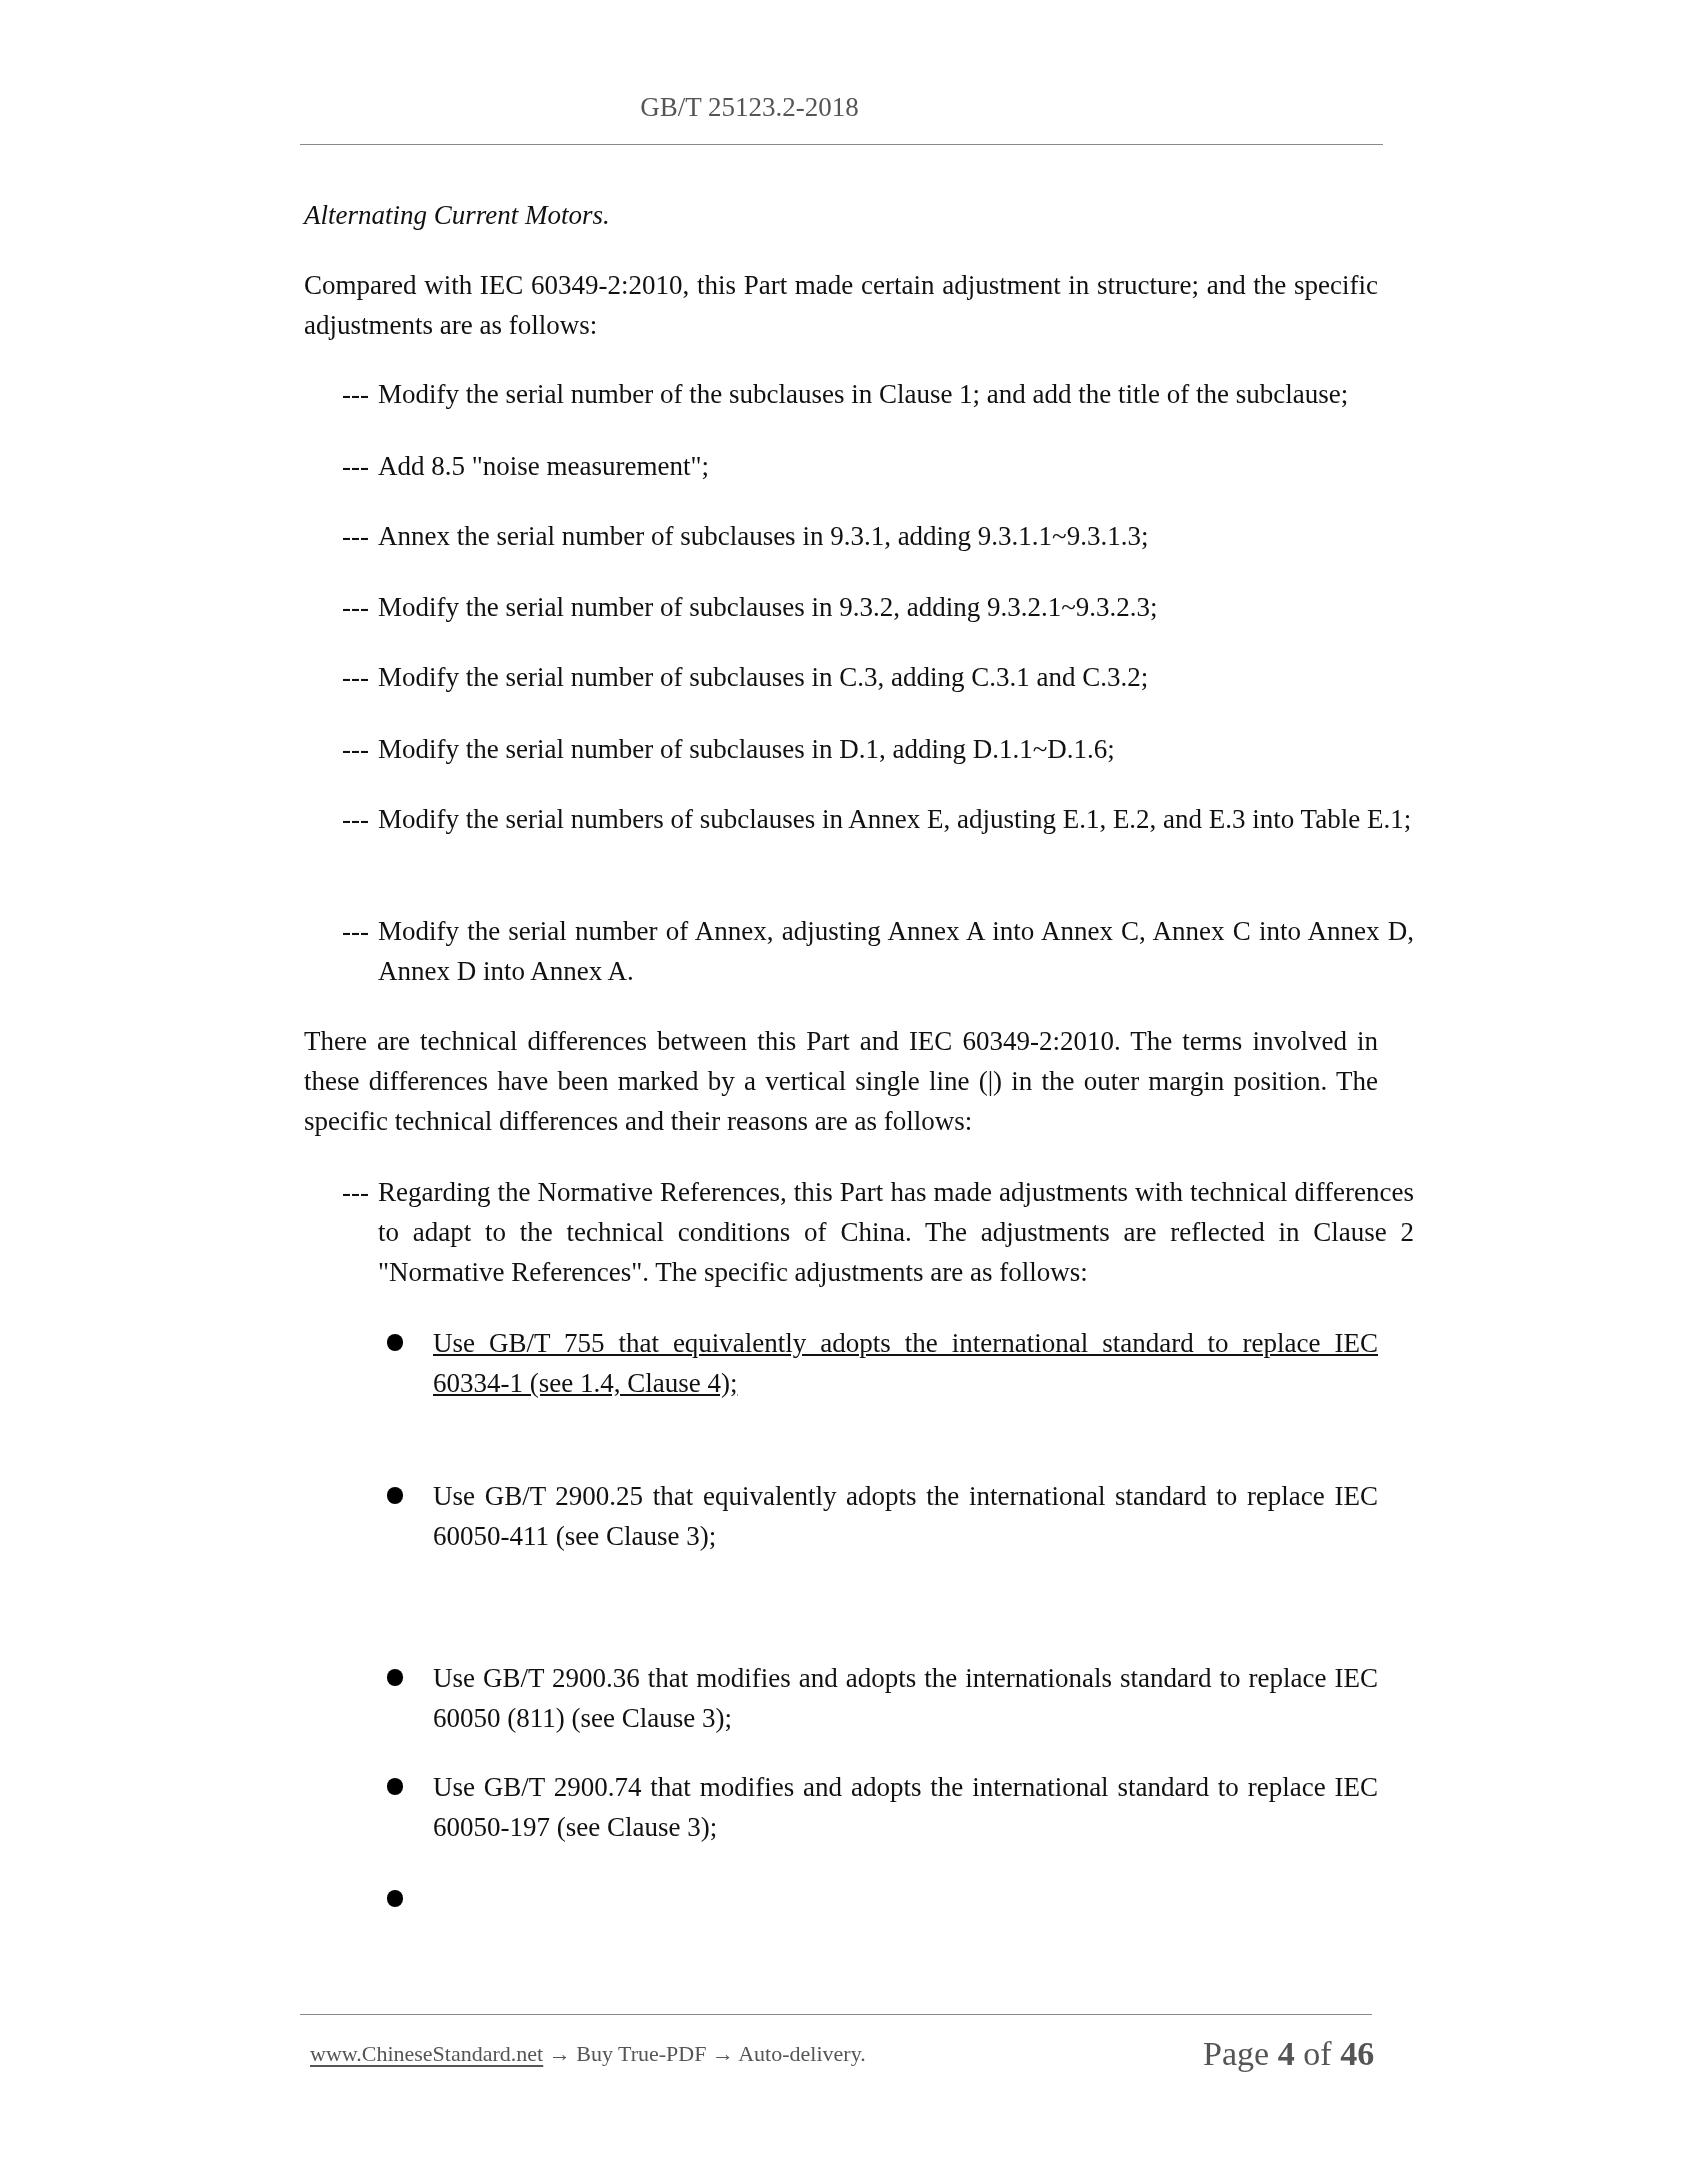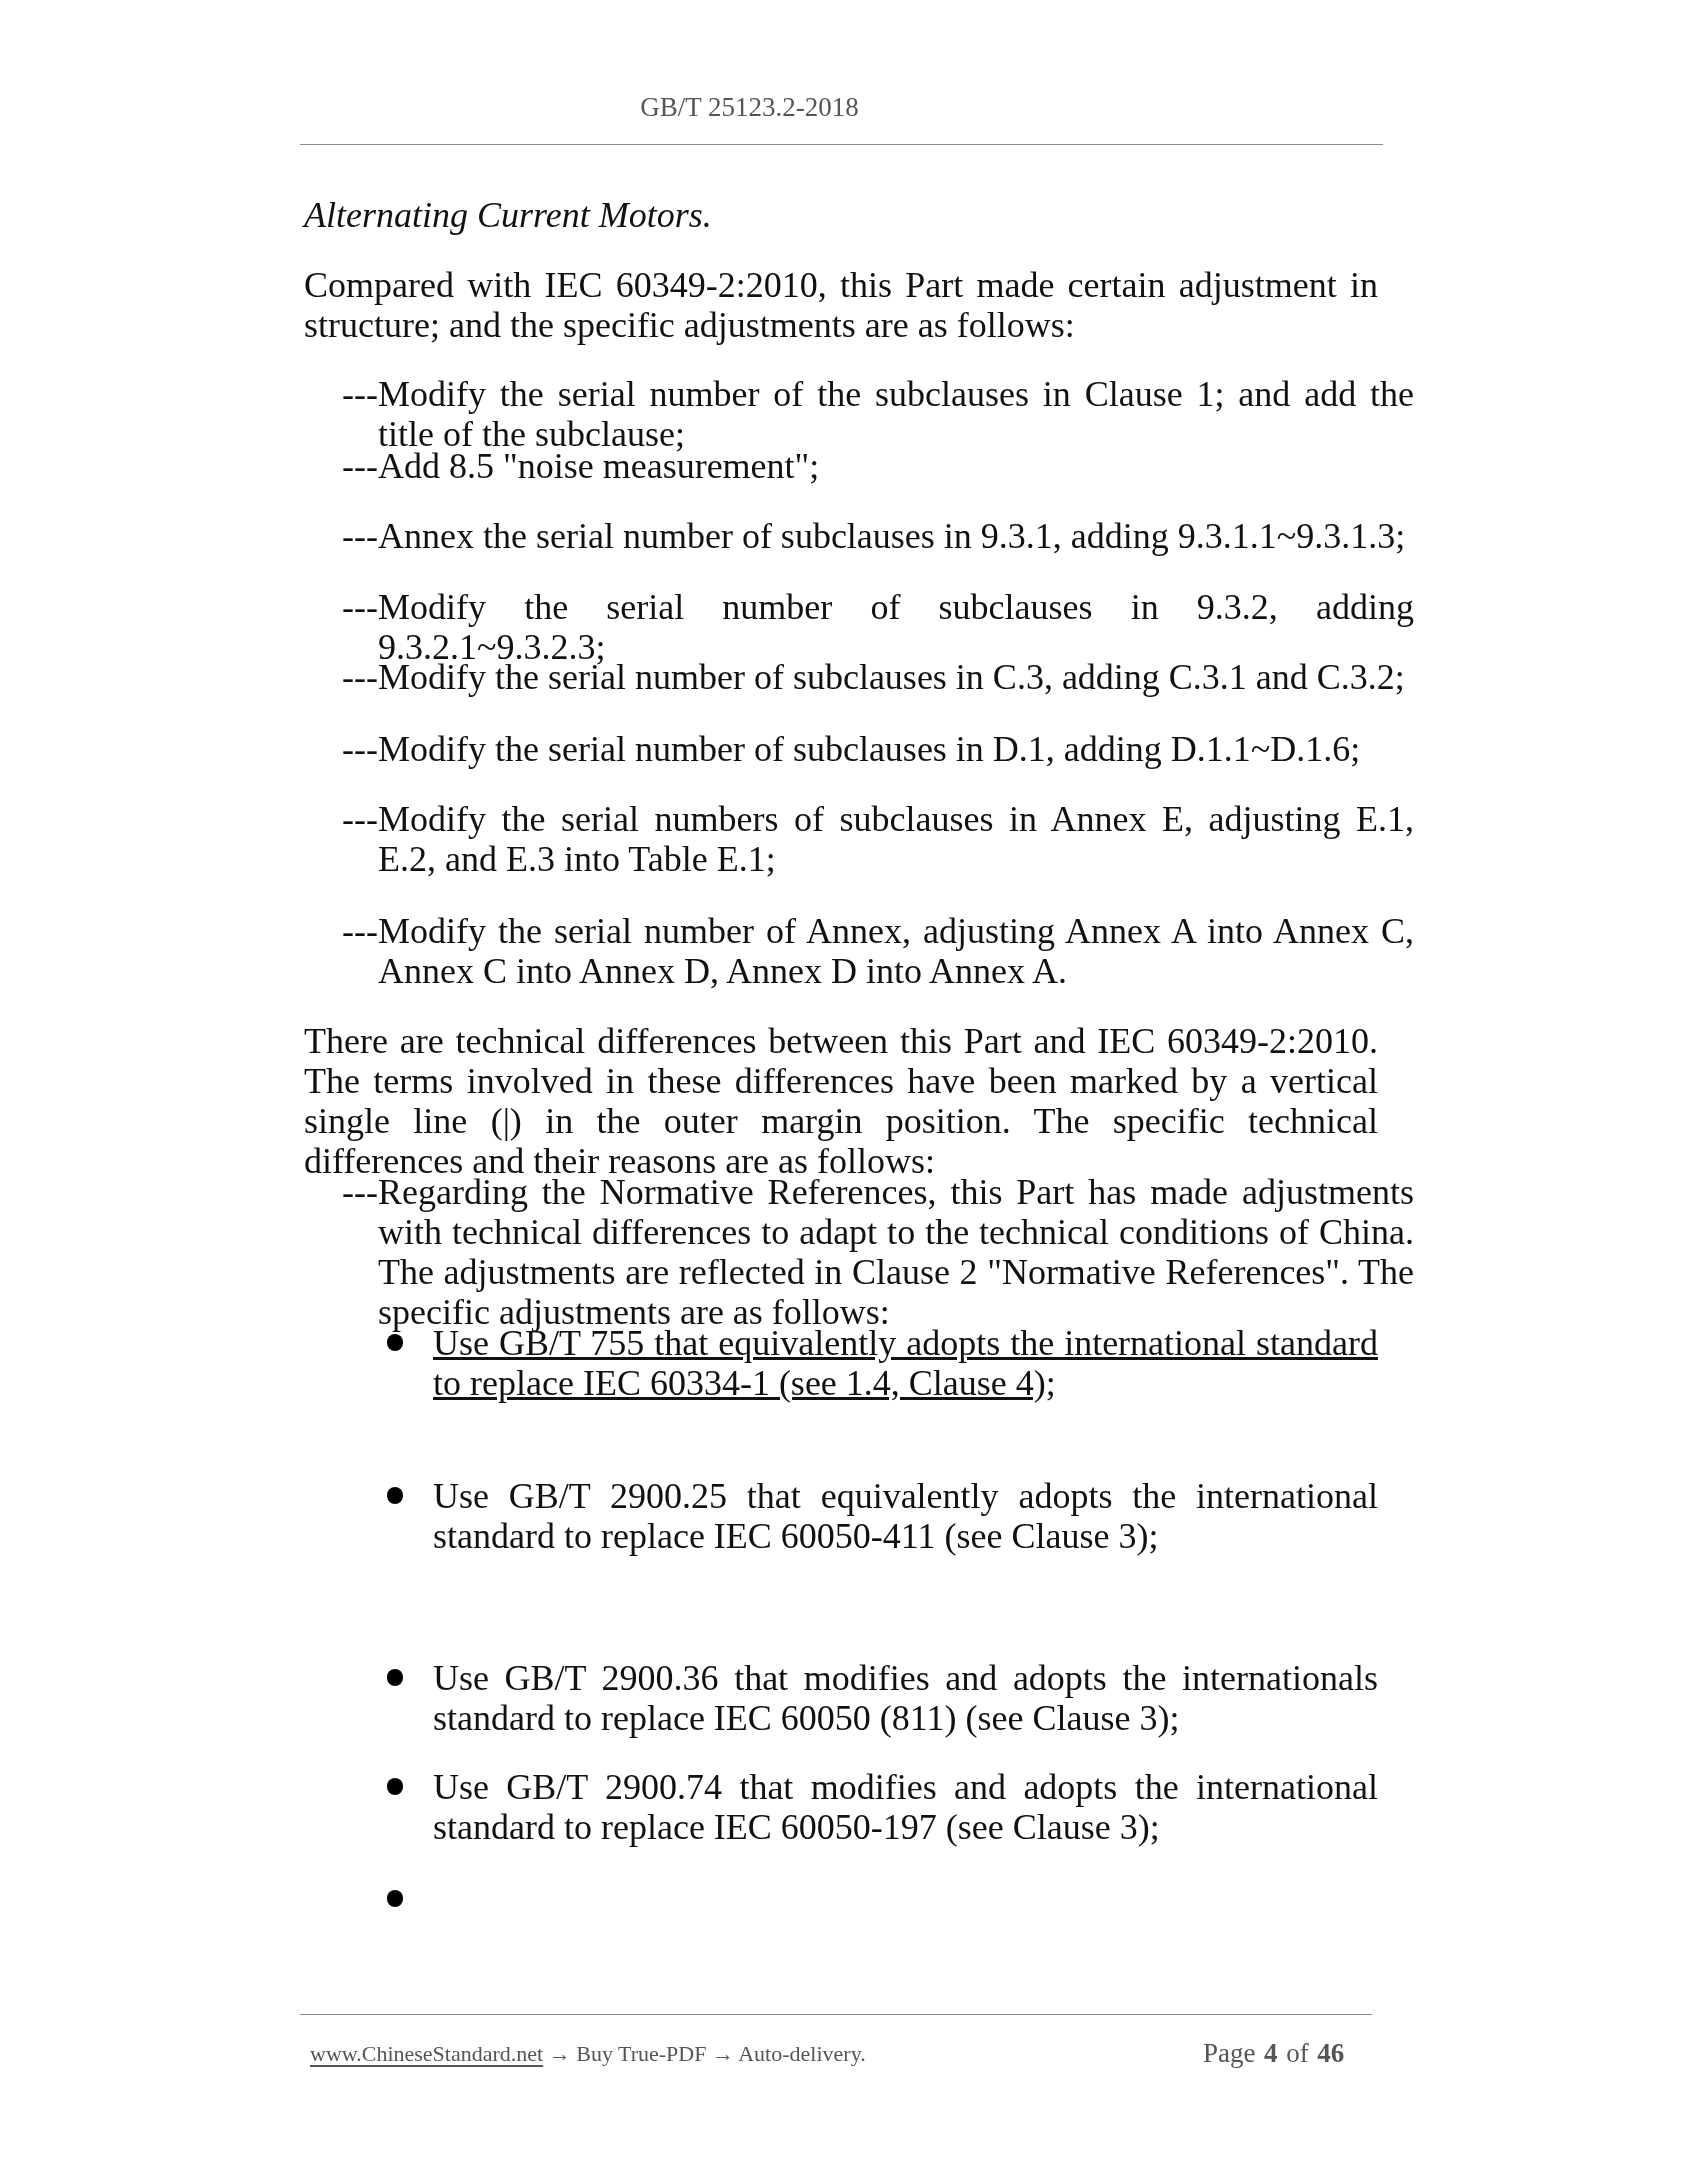--- a/index.html
+++ b/index.html
@@ -36,21 +36,21 @@
     height: 0;
     border-top: 1.7px solid #8a8a8a;
   }
   .hdr-rule { left: 300px; width: 1083px; top: 144px; }
   .ftr-rule { left: 300px; width: 1072px; top: 2014px; }
 
   .body-text {
     position: absolute;
     left: 304px;
     width: 1074px;
-    font-size: 36px;
+    font-size: 27px;
     line-height: 40px;
     text-align: justify;
   }
   .para { position: absolute; left: 0; width: 1074px; margin: 0; }
   .italic { font-style: italic; }
 
   .dash-item {
     position: absolute;
     left: 38px;
     width: 1036px;
@@ -94,25 +94,25 @@
     color: #555555;
     text-decoration: underline;
     text-underline-offset: 4.3px;
     text-decoration-thickness: 1.7px;
   }
   .footer-right {
     position: absolute;
     left: 1203px;
     width: 168px;
     top: 2036px;
-    font-size: 27px;
+    font-size: 34px;
     line-height: 35px;
     color: #555555;
     white-space: nowrap;
-    text-align: left;
+    text-align: center;
   }
   .footer-right b { font-weight: bold; }
   .sp { display: inline-block; width: 8.6px; }
 </style>
 </head>
 <body>
 
 <div class="page">
 
   <div class="hdr-title">GB/T 25123.2-2018</div>

